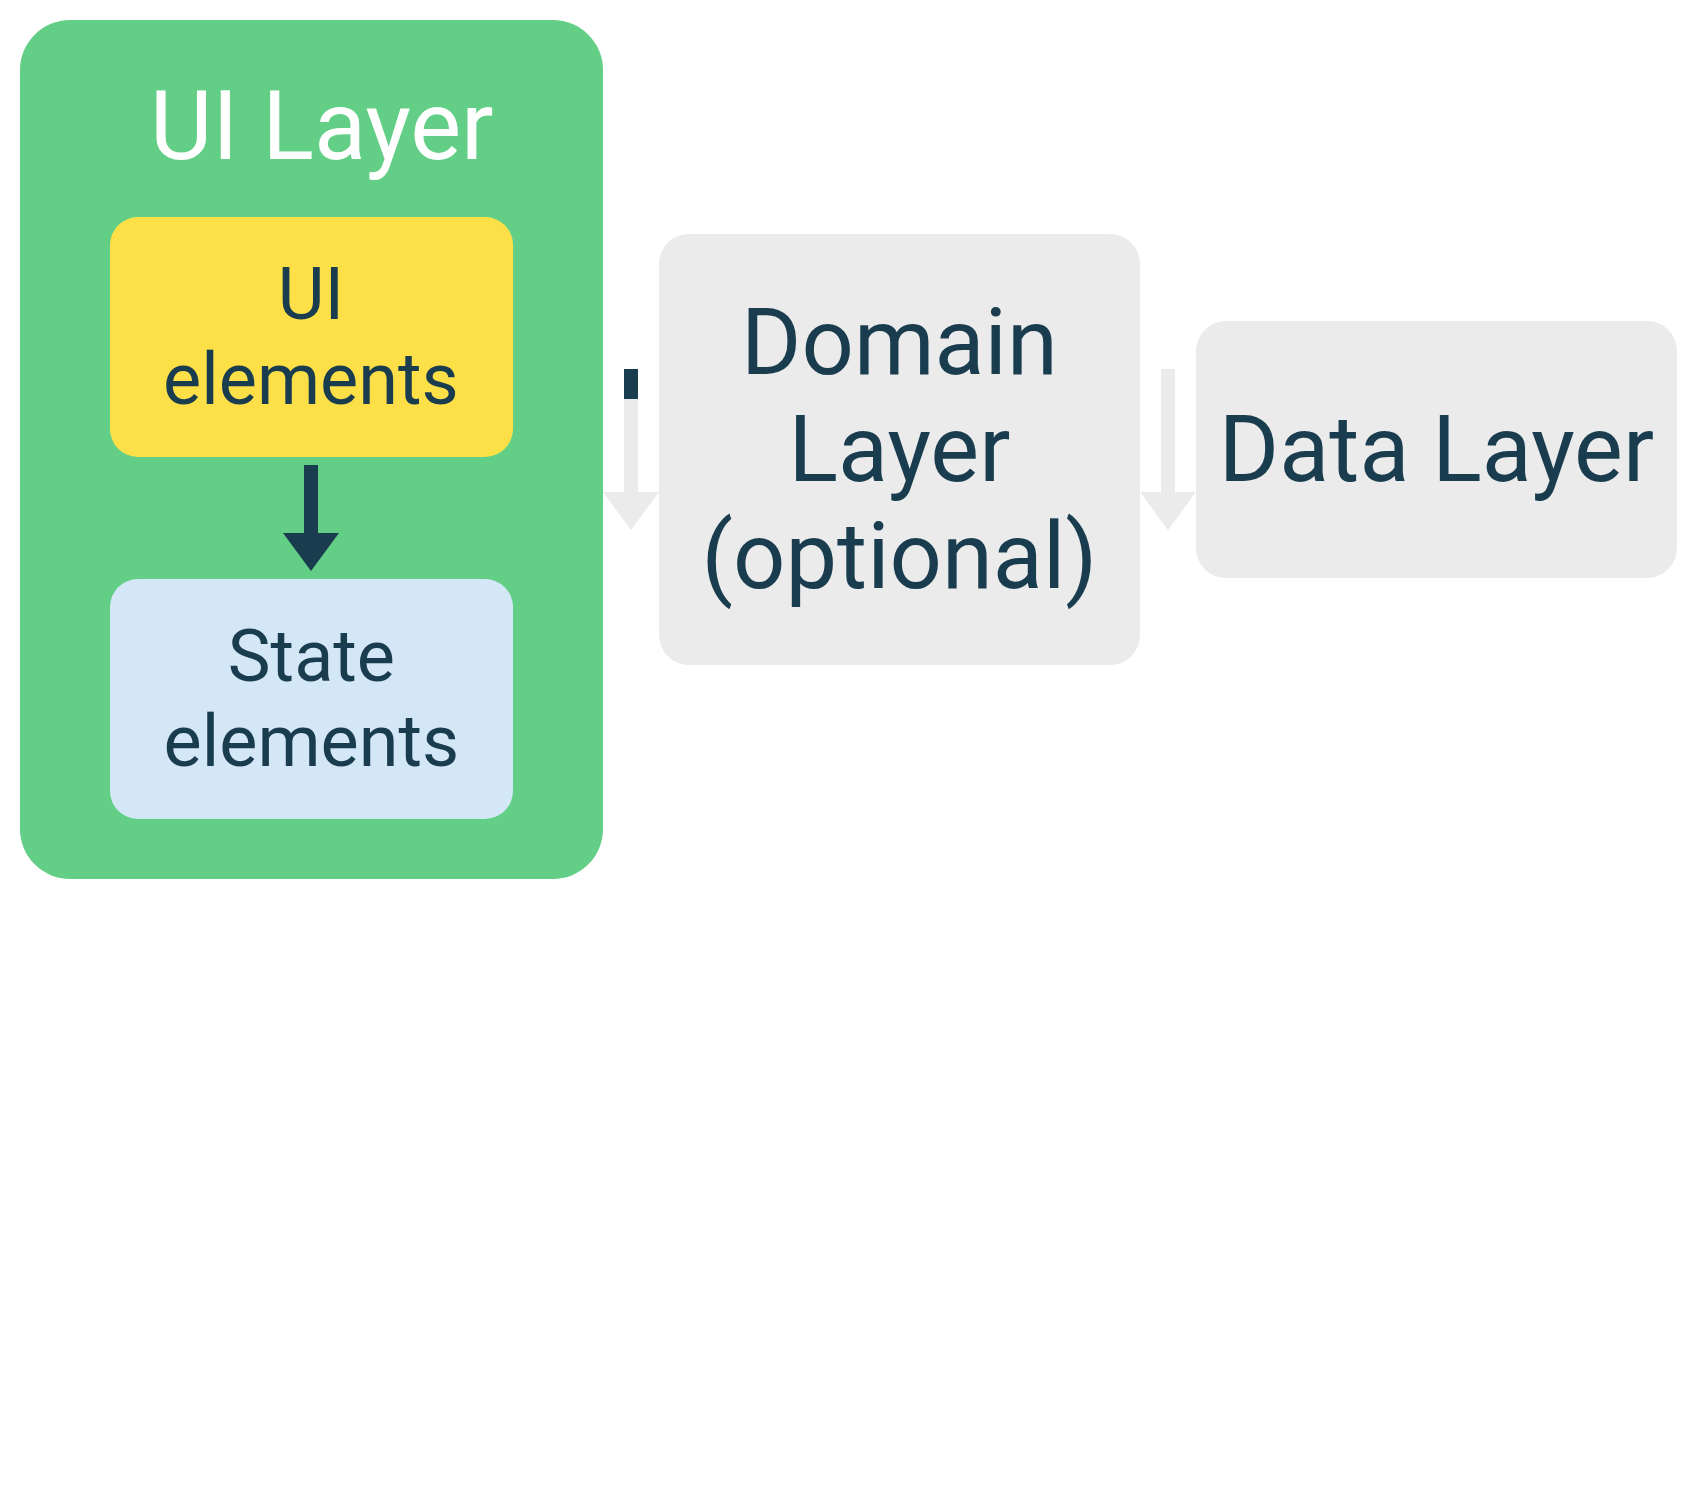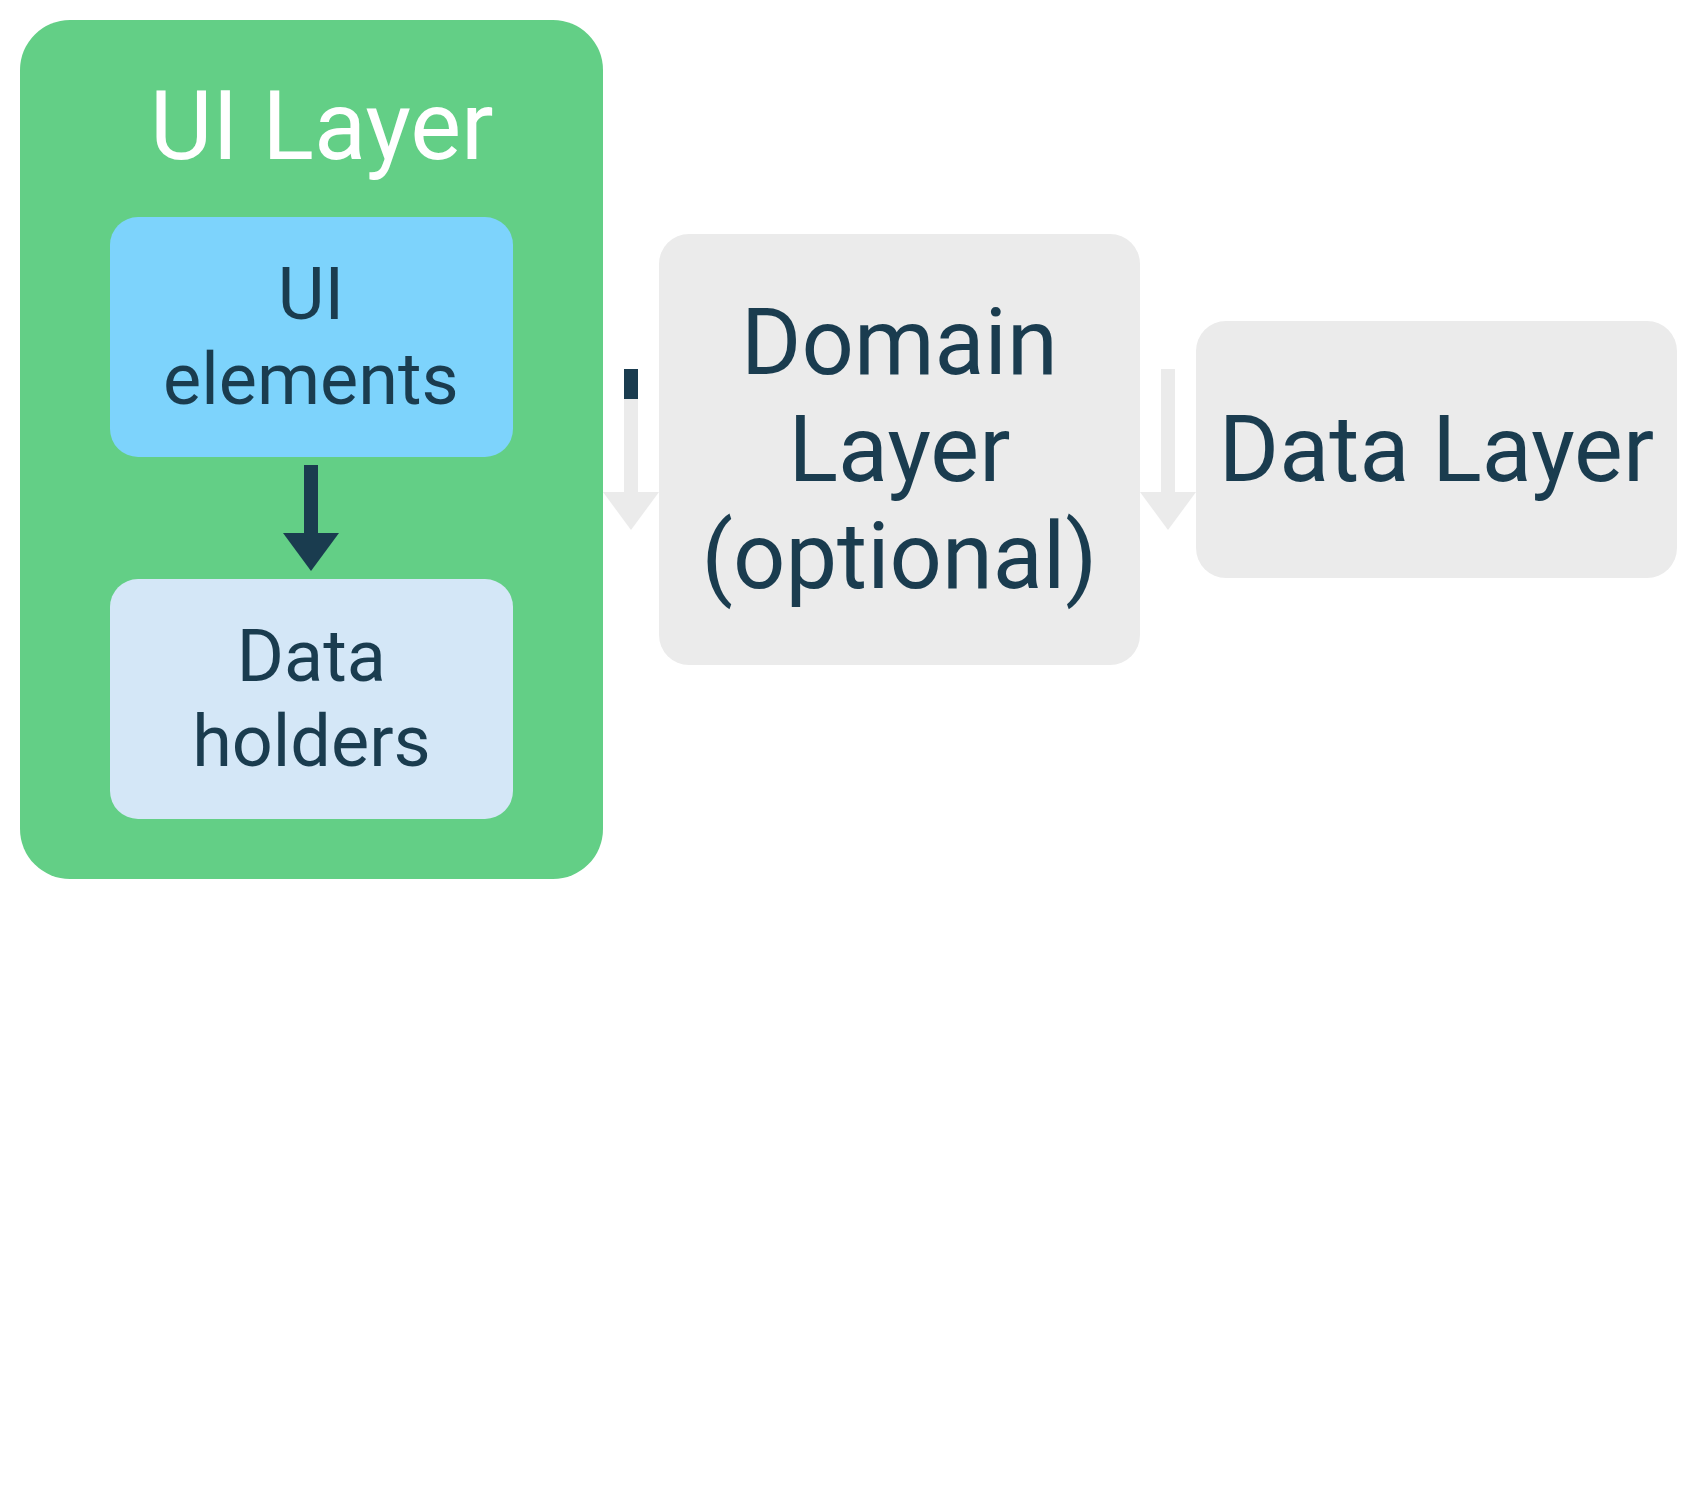--- a/index.html
+++ b/index.html
@@ -43,21 +43,21 @@
     .inner-box {
       width: 100%;
       border-radius: 28px;
       padding: 35px 20px;
       text-align: center;
       font-size: 72px;
       font-weight: 400;
       color: #1a3c4f;
     }
     .ui-elements-box {
-      background: #7dd3fc;
+      background: #fde047;
       padding-left: 19px;
     }
     .state-holders-box {
       background: #d4e7f7;
     }
     .domain-layer-box {
       width: 100%;
       background: #ebebeb;
       border-radius: 30px;
       padding: 55px 20px;
@@ -137,21 +137,21 @@
   <div class="ui-layer-box">
     <div class="ui-layer-title">UI Layer</div>
 
     <div class="inner-box ui-elements-box">UI elements</div>
 
     <div class="arrow-dark">
       <div class="arrow-dark-line"></div>
       <div class="arrow-dark-head"></div>
     </div>
 
-    <div class="inner-box state-holders-box">Data holders</div>
+    <div class="inner-box state-holders-box">State elements</div>
   </div>
 
   <div class="arrow-light">
     <div class="arrow-light-line-short"></div>
     <div class="arrow-light-line"></div>
     <div class="arrow-light-head"></div>
   </div>
 
   <div class="domain-layer-box">Domain Layer (optional)</div>
 

